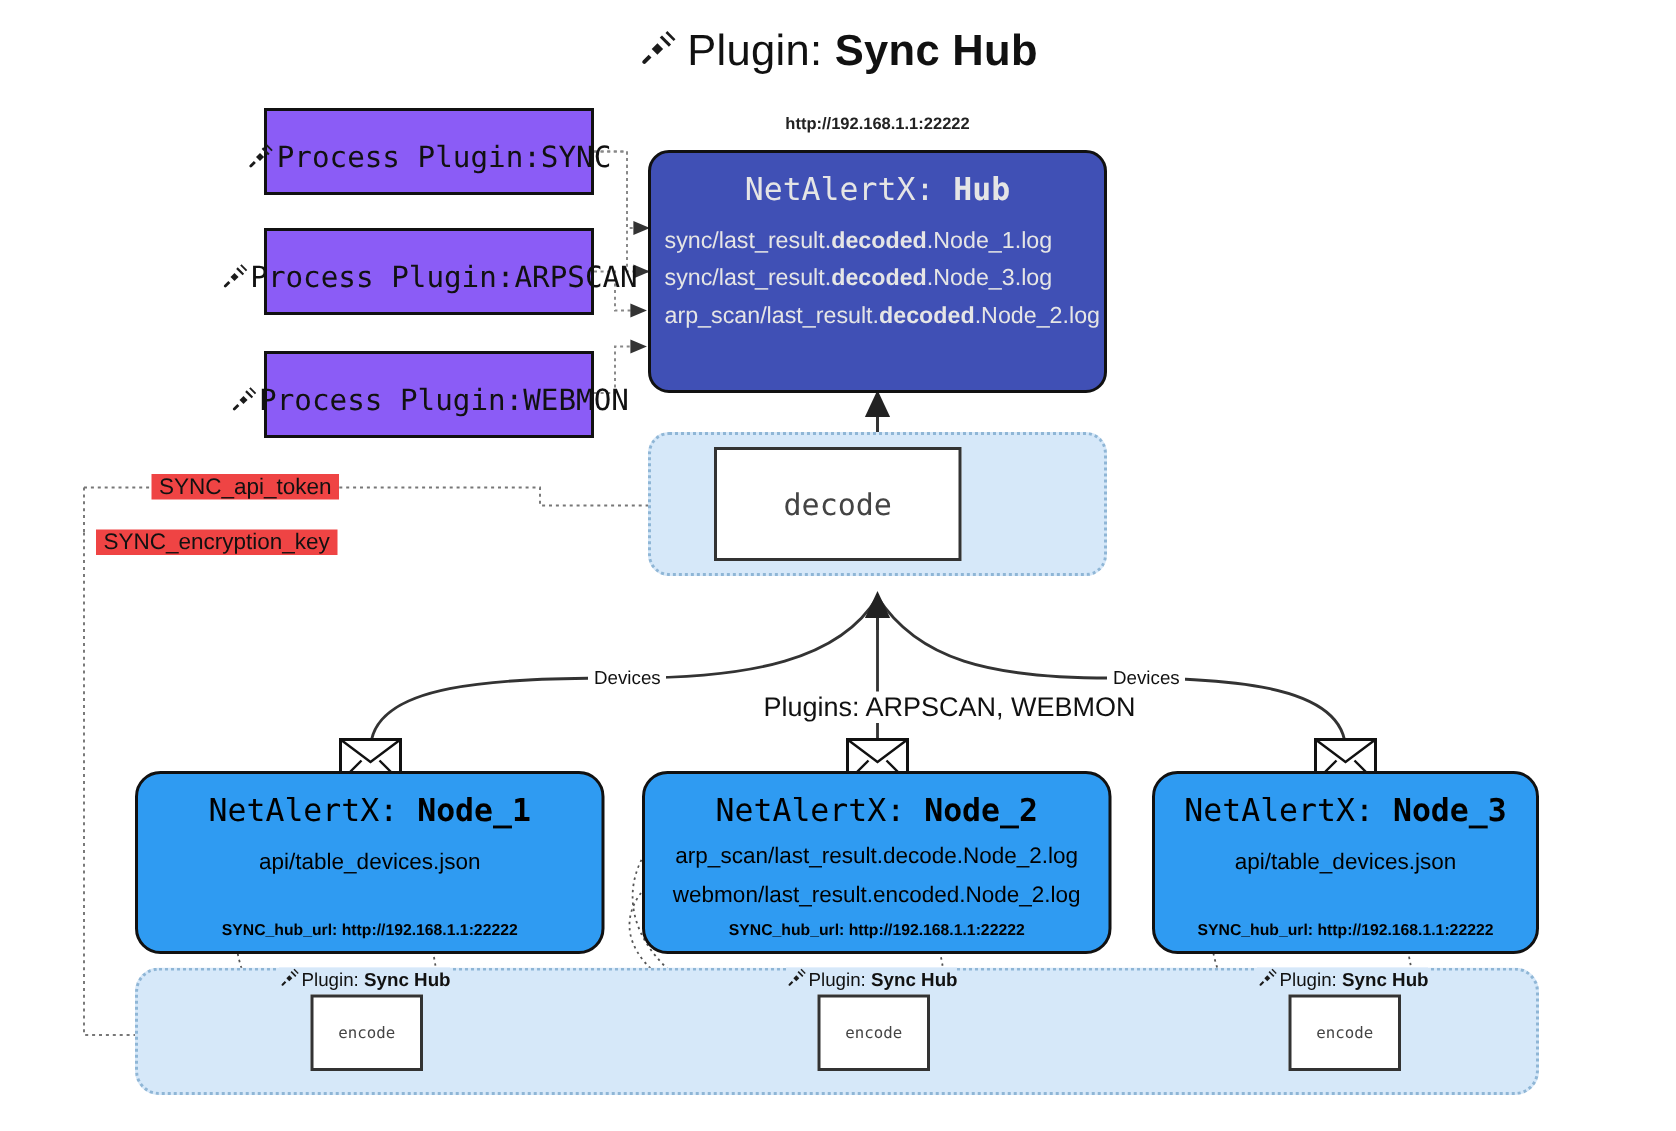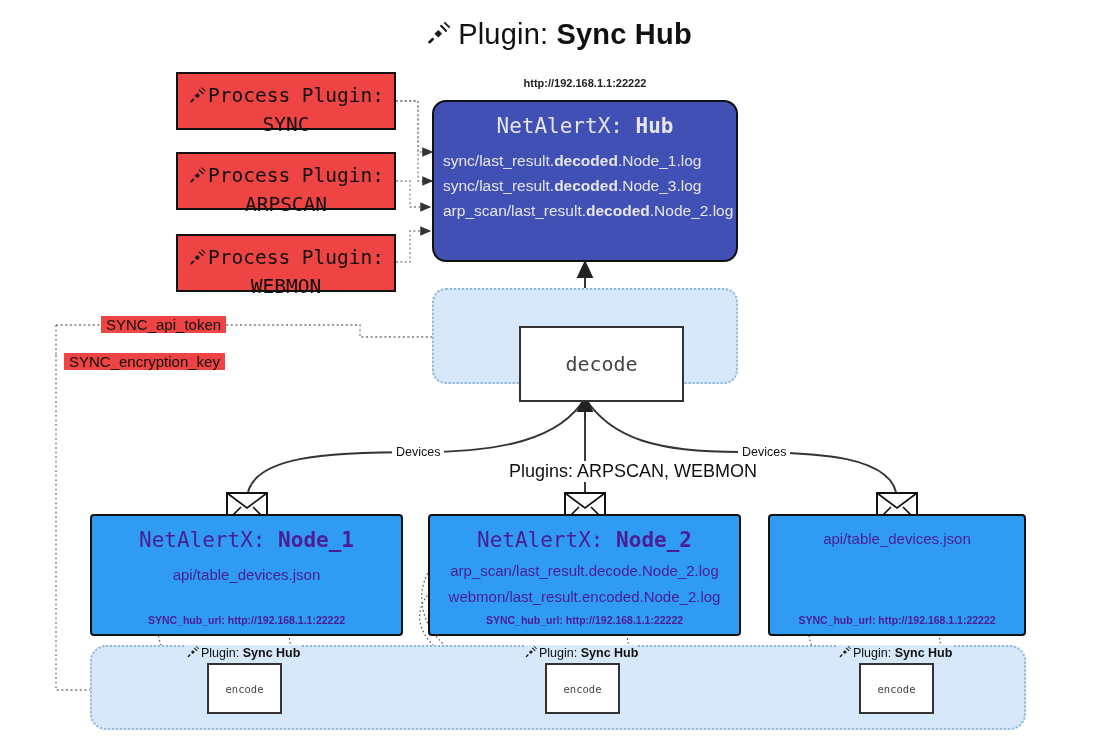--- a/index.html
+++ b/index.html
@@ -9,24 +9,24 @@
   #wires{position:absolute;left:0;top:0;width:1117px;height:754px;pointer-events:none;}
   .node{position:absolute;box-sizing:border-box;}
 
   
   #title{position:absolute;left:0;top:18px;width:1117px;text-align:center;
          font-size:29px;letter-spacing:.2px;white-space:nowrap;}
   #title .plug{display:inline-block;vertical-align:-3px;margin-right:6px;}
   #title .b{font-weight:bold;}
 
   
-  .procbox{border:2.5px solid #111;background:#ef4444;
+  .procbox{border:2.5px solid #111;background:#8b5cf6;
            font-family:"DejaVu Sans Mono","Liberation Mono",monospace;
            font-size:19.5px;line-height:26px;text-align:center;
-           display:flex;flex-direction:column;justify-content:center;
+           display:flex;flex-direction:row;justify-content:center;
            padding-top:18px;}
   .procbox .l1{white-space:nowrap;}
   .procbox .l1 .plug{vertical-align:-3px;margin-right:1px;}
   .procbox .l2{white-space:nowrap;}
 
   
   #huburl{position:absolute;font-size:11px;font-weight:bold;color:#222;
           text-align:center;white-space:nowrap;}
   #hub{background:#4050b5;border:2.5px solid #111;border-radius:14px;
        color:#e5e5e5;overflow:hidden;}
@@ -43,22 +43,22 @@
 
   
   .codebox{background:#fff;border:2.5px solid #333;
            display:flex;align-items:center;justify-content:center;
            font-family:"DejaVu Sans Mono","Liberation Mono",monospace;
            color:#444;white-space:nowrap;}
   #decodebox{font-size:20px;}
   .encodebox{font-size:10.5px;}
 
   
-  .nodecard{background:#2f9bf2;border:2.5px solid #111;border-radius:4px;
-            color:#4c1d95;overflow:hidden;}
+  .nodecard{background:#2f9bf2;border:2.5px solid #111;border-radius:17px;
+            color:#000000;overflow:hidden;}
   .nodecard .ntitle{font-family:"DejaVu Sans Mono","Liberation Mono",monospace;
             font-size:21px;text-align:center;margin-top:12px;white-space:nowrap;}
   .nodecard .ntitle b{font-weight:bold;}
   .nodecard .nrow{font-size:15px;line-height:26px;text-align:center;white-space:nowrap;}
   .nodecard .nfoot{position:absolute;left:0;bottom:8px;width:100%;
             font-size:10.5px;font-weight:bold;text-align:center;white-space:nowrap;}
 
   
   .wlabel{position:absolute;background:#fff;font-size:12.5px;color:#111;
           white-space:nowrap;padding:0 4px;text-align:center;}
@@ -179,21 +179,21 @@
     <div class="htitle">
       <span>NetAlertX:</span>
       <b>Hub</b>
     </div>
     <div class="hline r1"><span>sync/last_result.</span><b>decoded</b><span>.Node_1.log</span></div>
     <div class="hline"><span>sync/last_result.</span><b>decoded</b><span>.Node_3.log</span></div>
     <div class="hline"><span>arp_scan/last_result.</span><b>decoded</b><span>.Node_2.log</span></div>
   </div>
 
   <div class="node plugzone" style="left:432px;top:288px;width:306px;height:96px;"></div>
-  <div class="node codebox" id="decodebox" style="left:519px;top:298px;width:165px;height:76px;margin-top:28px;">decode</div>
+  <div class="node codebox" id="decodebox" style="left:476px;top:298px;width:165px;height:76px;">decode</div>
 
   <div class="synclabel" style="left:101px;top:316px;">SYNC_api_token</div>
   <div class="synclabel" style="left:64px;top:353px;">SYNC_encryption_key</div>
 
   <div class="wlabel" style="left:392px;top:445px;">Devices</div>
   <div class="wlabel" style="left:738px;top:445px;">Devices</div>
   <div class="wlabel big" style="left:505px;top:461px;">Plugins: ARPSCAN, WEBMON</div>
 
   <div class="env" style="left:226px;top:492px;">
     <svg width="42" height="30">
@@ -227,20 +227,24 @@
     <div class="ntitle">
       <span>NetAlertX:</span>
       <b>Node_2</b>
     </div>
     <div class="nrow" style="margin-top:6px;">arp_scan/last_result.decode.Node_2.log</div>
     <div class="nrow">webmon/last_result.encoded.Node_2.log</div>
     <div class="nfoot">SYNC_hub_url: http://192.168.1.1:22222</div>
   </div>
 
   <div class="node nodecard" style="left:768px;top:514px;width:258px;height:122px;position:absolute;">
+    <div class="ntitle">
+      <span>NetAlertX:</span>
+      <b>Node_3</b>
+    </div>
     <div class="nrow" style="margin-top:10px;">api/table_devices.json</div>
     <div class="nfoot">SYNC_hub_url: http://192.168.1.1:22222</div>
   </div>
 
   <div class="node plugzone sq" style="left:90px;top:645px;width:936px;height:85px;"></div>
 
   <div class="hublabel" style="left:186px;top:645px;">
     <span class="plug"><svg width="14" height="14" viewBox="0 0 24 24">
           <g fill="#1b1b1b">
             <path d="M3.2 20.6c-.5-.5-.5-1.2 0-1.7l3.4-3.4 1.7 1.7-3.4 3.4c-.5.5-1.2.5-1.7 0z"></path>

